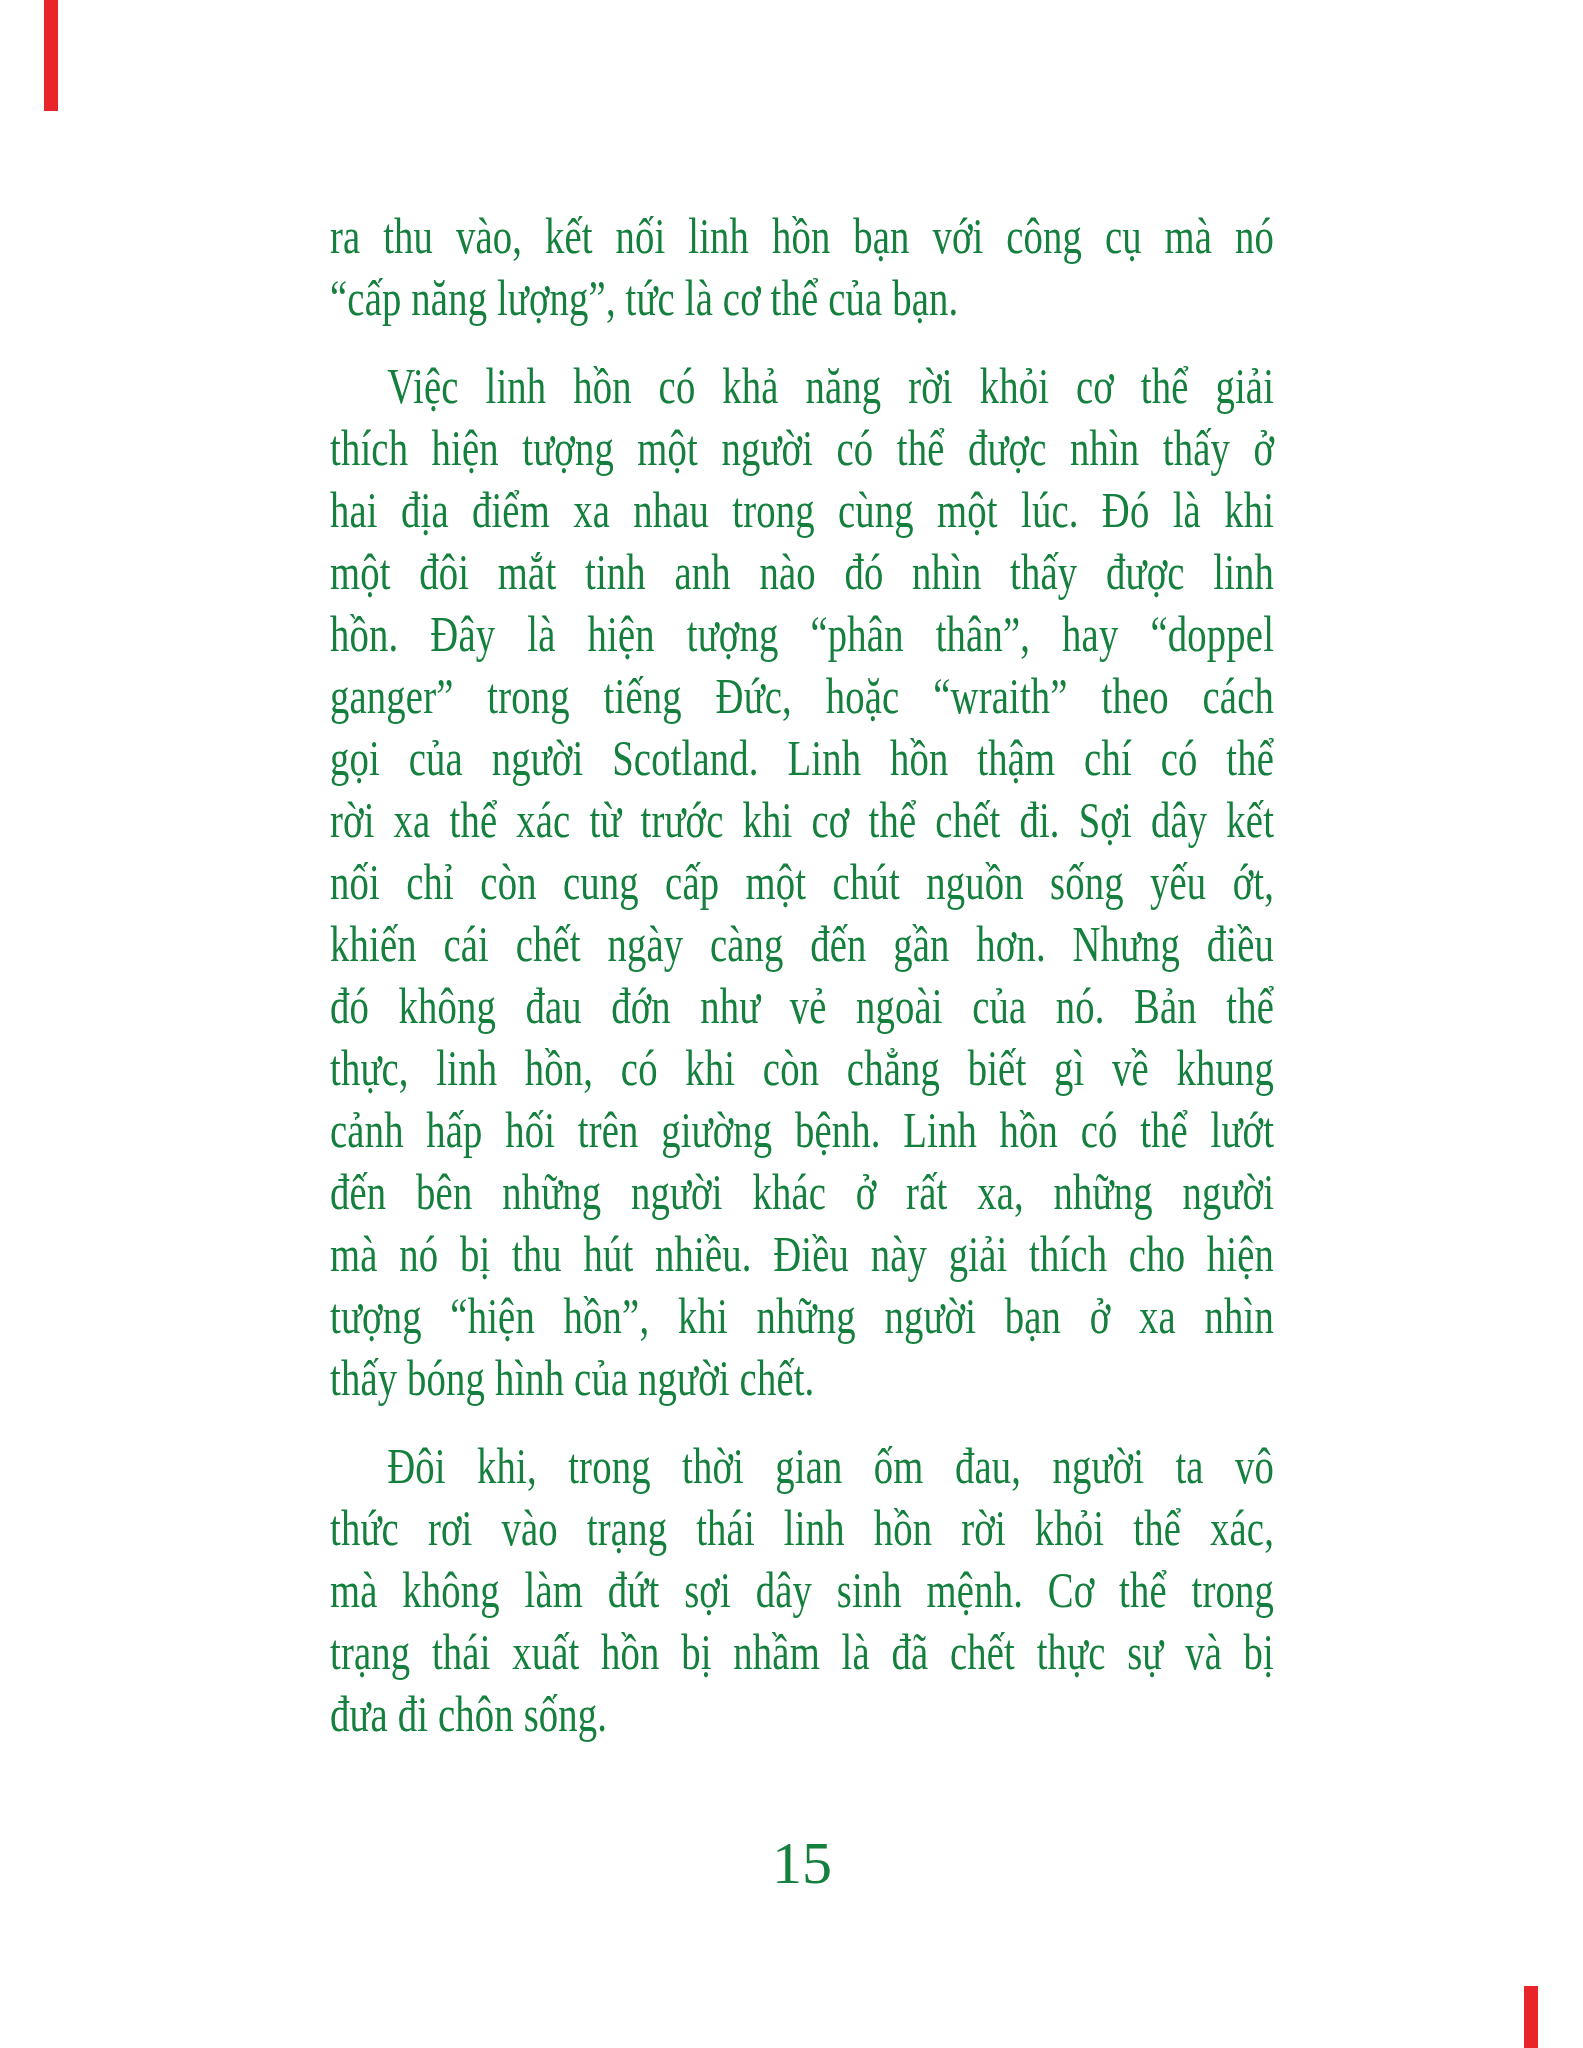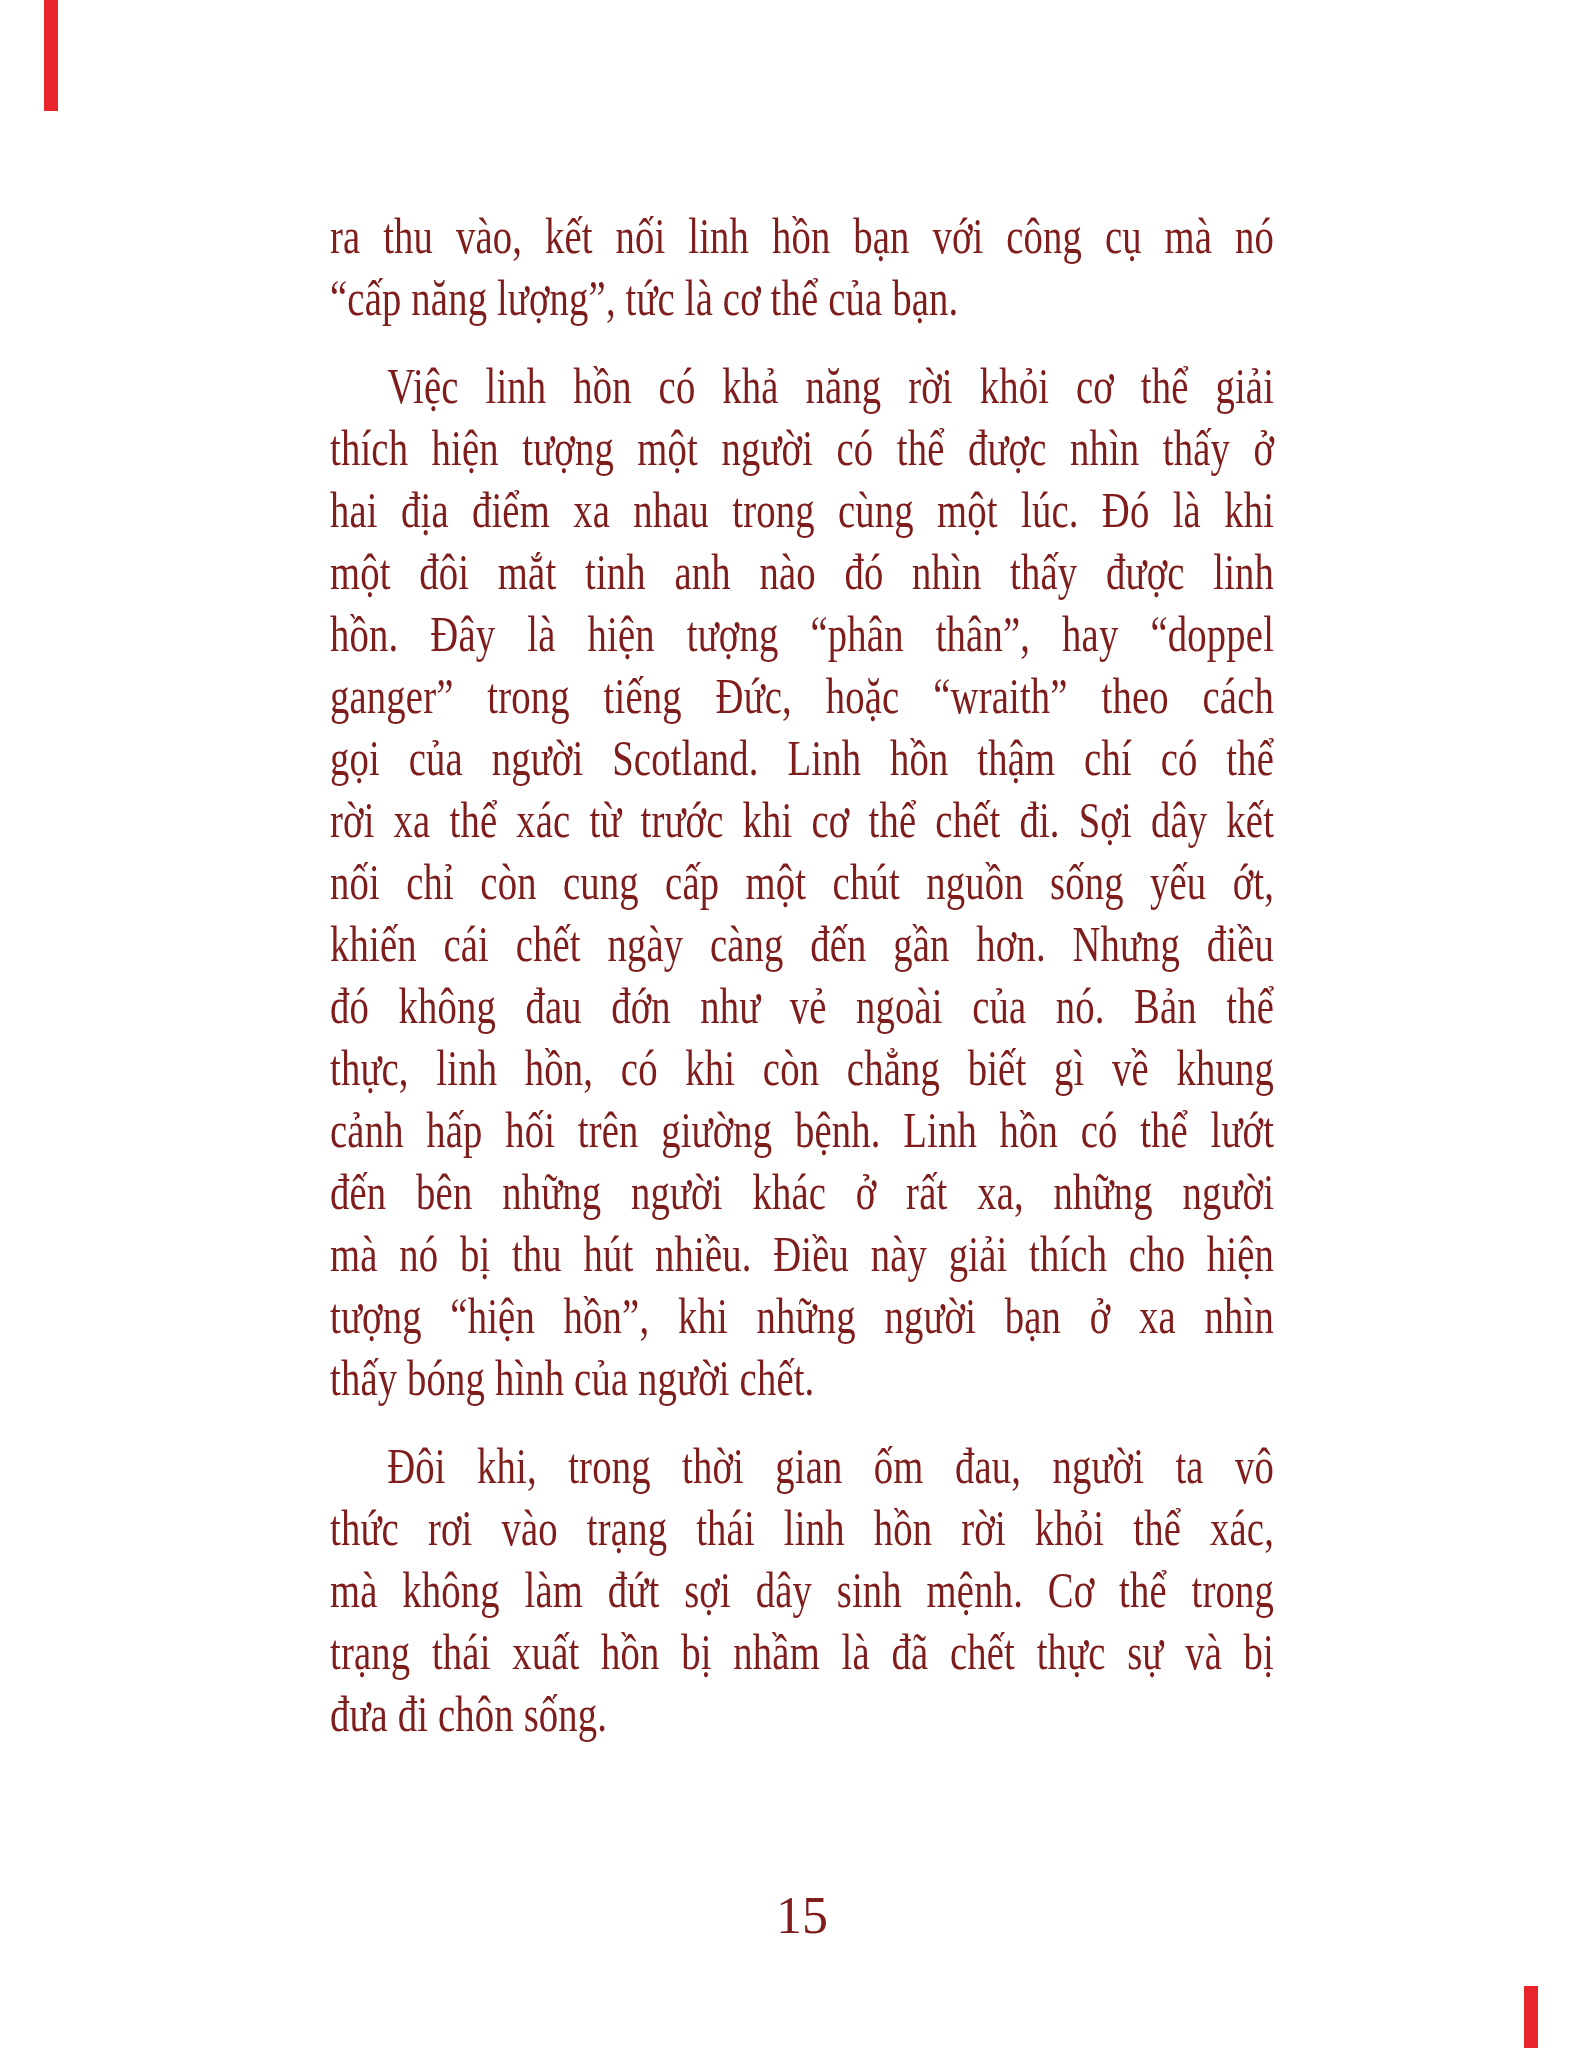--- a/index.html
+++ b/index.html
@@ -33,31 +33,31 @@
     height: 62px;
     line-height: 62px;
     text-align: justify;
     text-align-last: justify;
     white-space: nowrap;
   }
   .line.para-end { text-align-last: left; }
   .line.indent { text-indent: 74px; }
   .page-number {
     position: absolute;
-    left: 330px; top: 1885px;
+    left: 330px; top: 1832px;
     width: 944px;
     text-align: center;
-    font-size: 52px;
+    font-size: 60px;
     line-height: 62px;
   }
 </style>
 </head>
 <body>
 
-<div class="page" style="background: rgb(255, 255, 255); color: #7f1d1d;">
+<div class="page" style="background: rgb(255, 255, 255); color: #15803d;">
   <div class="corner-mark top-left" style="background: rgb(232, 37, 42);"></div>
   <div class="corner-mark bottom-right" style="background: rgb(232, 37, 42);"></div>
   <div class="text-block">
       <div class="paragraph">
         <div class="line">ra thu vào, kết nối linh hồn bạn với công cụ mà nó</div>
         <div class="line para-end">“cấp năng lượng”, tức là cơ thể của bạn.</div>
       </div>
       <div class="paragraph">
         <div class="line indent">Việc linh hồn có khả năng rời khỏi cơ thể giải</div>
         <div class="line">thích hiện tượng một người có thể được nhìn thấy ở</div>

